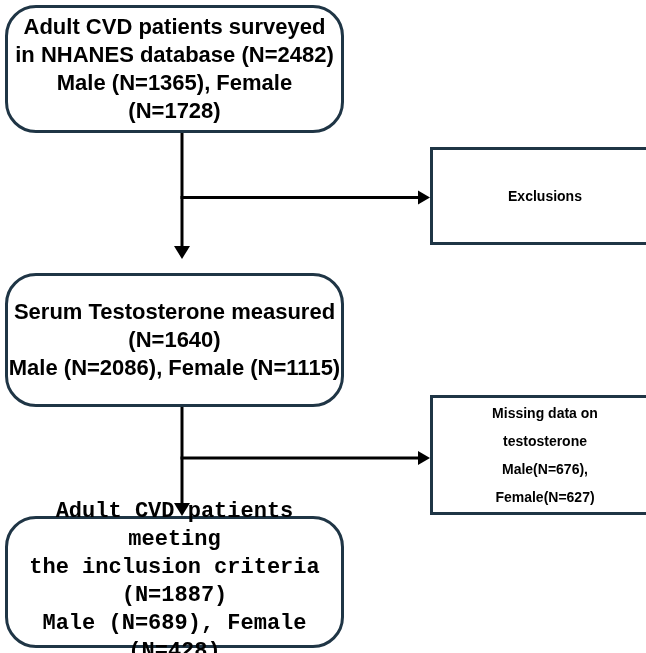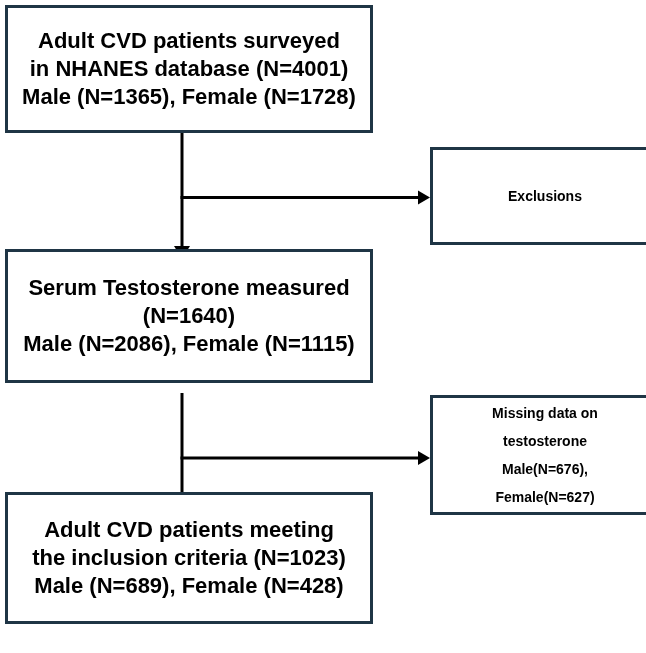--- a/index.html
+++ b/index.html
@@ -44,35 +44,36 @@
     font-weight: bold;
     display: flex;
     flex-direction: column;
     justify-content: center;
     align-items: center;
     text-align: center;
     z-index: 1;
   }
   .box.main {
     left: 5px;
-    width: 368px;
+    width: 339px;
     font-size: 22px;
     line-height: 28px;
+    border-radius: 31px;
   }
   .box.side {
     left: 430px;
     width: 230px;
     font-size: 14px;
     line-height: 28px;
   }
   #box-surveyed  { top: 5px;   height: 128px; }
   #box-exclusions{ top: 147px; height: 98px;  }
-  #box-measured  { top: 249px; height: 134px; }
+  #box-measured  { top: 273px; height: 134px; }
   #box-missing   { top: 395px; height: 120px; }
-  #box-inclusion { top: 492px; height: 132px; }
+  #box-inclusion { top: 516px; height: 132px; font-family: Liberation Mono, monospace; }
 </style>
 </head>
 <body>
 
 <div class="canvas">
 
   <svg class="arrows" width="646" height="653" viewBox="0 0 646 653">
     <g>
       <line x1="182" y1="133" x2="182" y2="248"></line>
       <polygon points="174,246 190,246 182,259"></polygon>
@@ -86,21 +87,21 @@
       <polygon points="174,503 190,503 182,516"></polygon>
     </g>
     <g>
       <line x1="180.5" y1="458" x2="418" y2="458"></line>
       <polygon points="418,451 418,465 430,458"></polygon>
     </g>
   </svg>
 
   <div class="box main" id="box-surveyed">
     <div>Adult CVD patients surveyed</div>
-    <div>in NHANES database (N=4001)</div>
+    <div>in NHANES database (N=2482)</div>
     <div>Male (N=1365), Female (N=1728)</div>
   </div>
 
   <div class="box side" id="box-exclusions">
     <div>Exclusions</div>
   </div>
 
   <div class="box main" id="box-measured">
     <div>Serum Testosterone measured</div>
     <div>(N=1640)</div>
@@ -109,17 +110,17 @@
 
   <div class="box side" id="box-missing">
     <div>Missing data on</div>
     <div>testosterone</div>
     <div>Male(N=676),</div>
     <div>Female(N=627)</div>
   </div>
 
   <div class="box main" id="box-inclusion">
     <div>Adult CVD patients meeting</div>
-    <div>the inclusion criteria (N=1023)</div>
+    <div>the inclusion criteria (N=1887)</div>
     <div>Male (N=689), Female (N=428)</div>
   </div>
 
 </div>
 
 </body></html>

